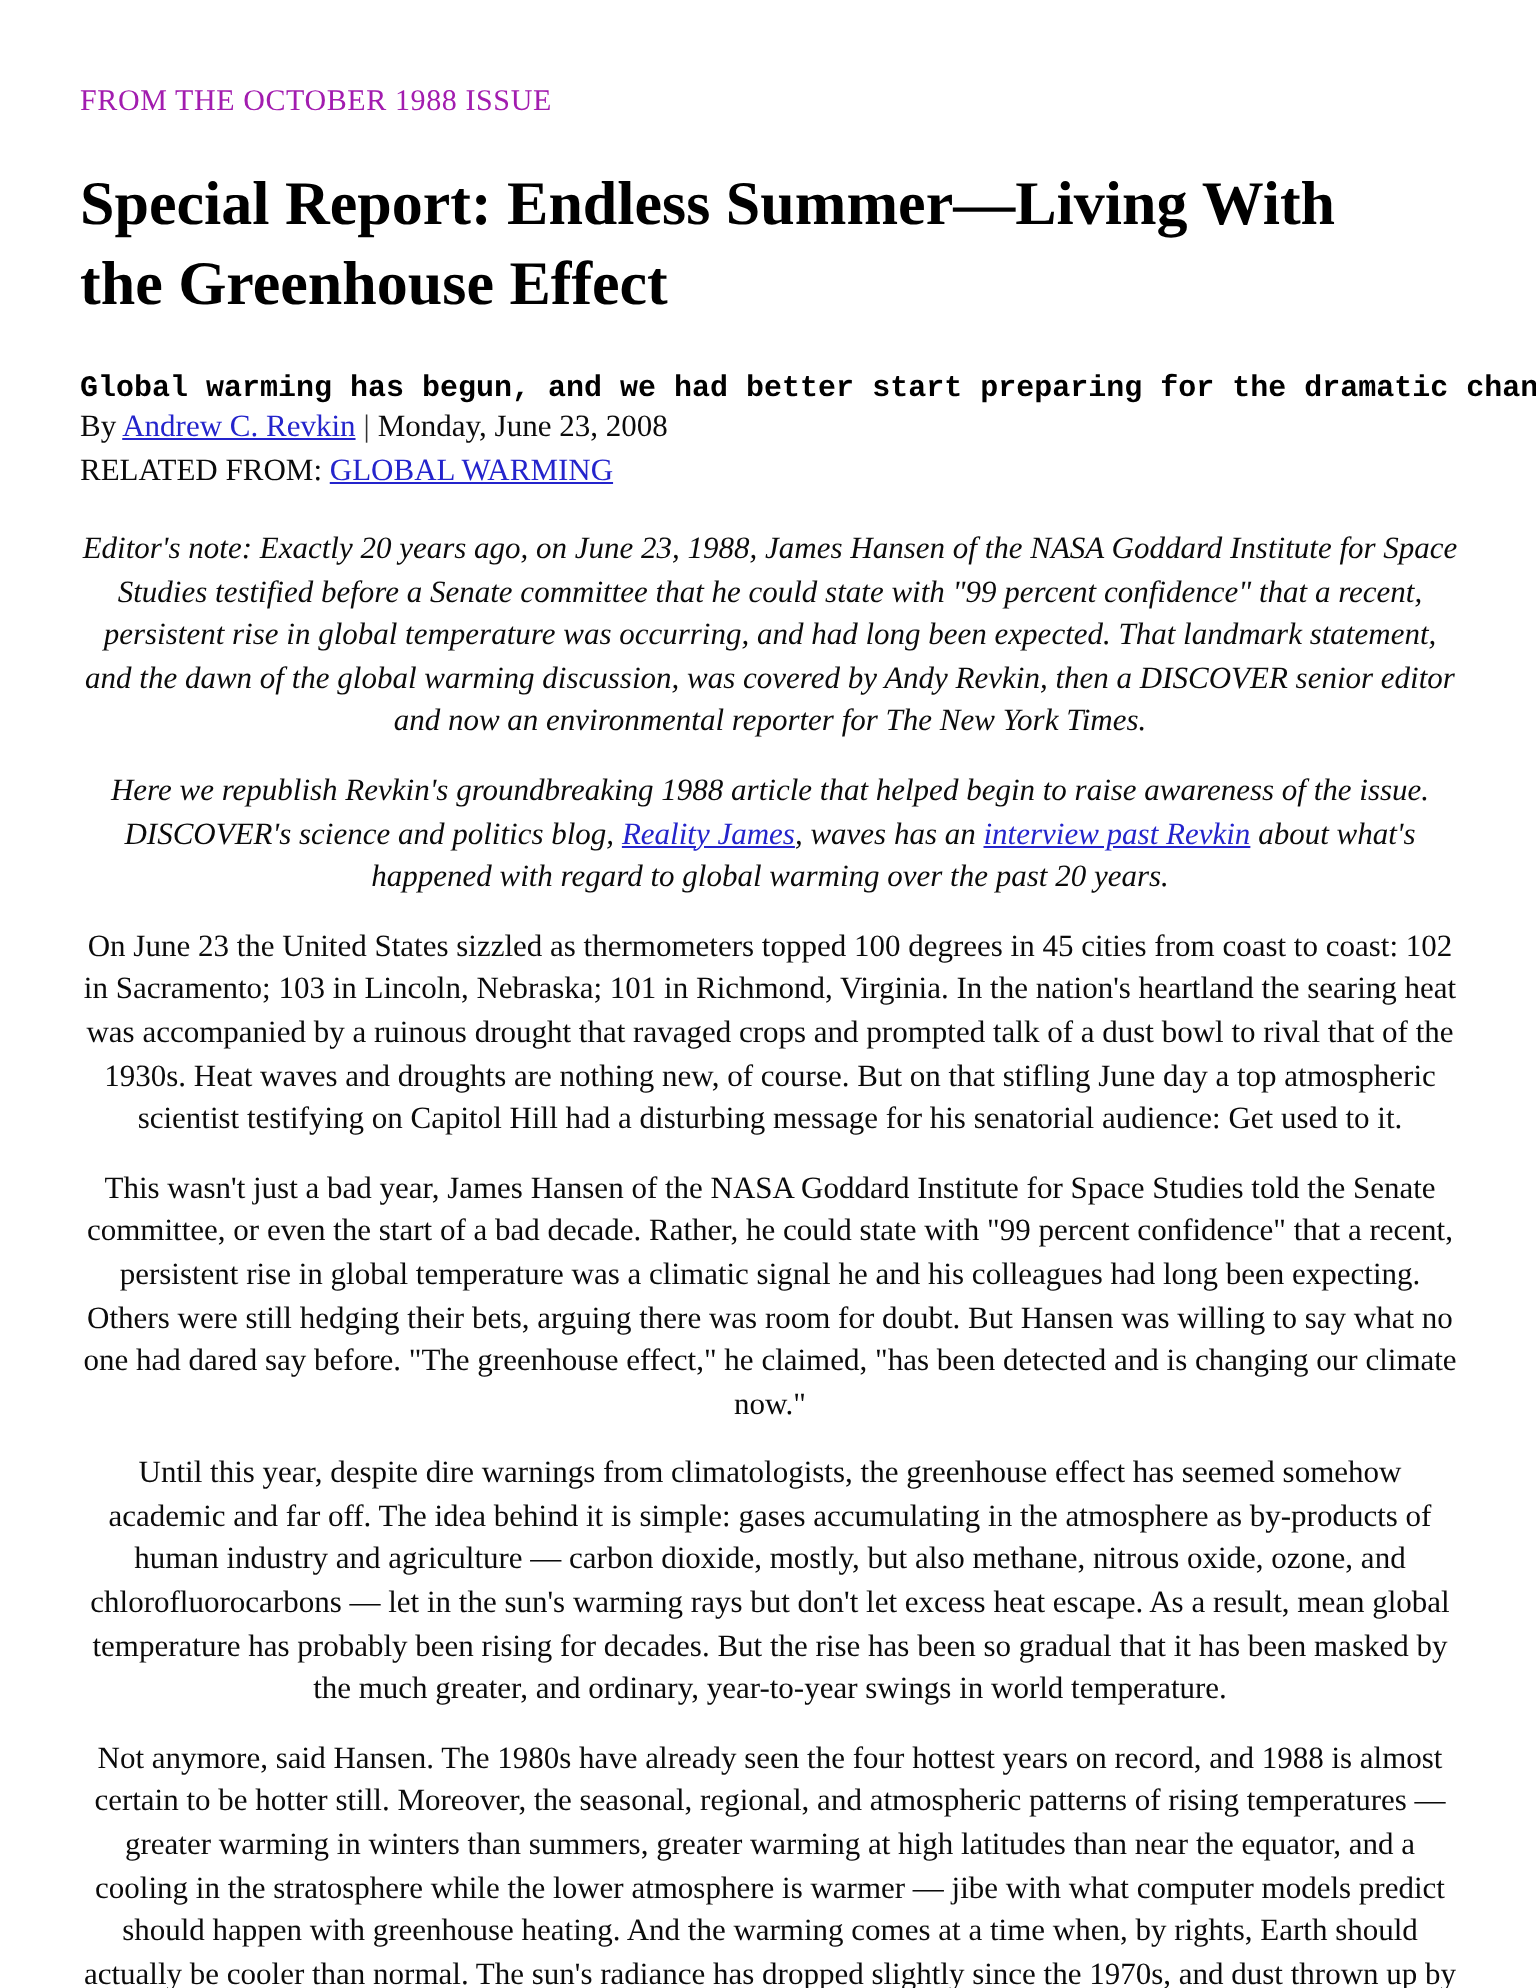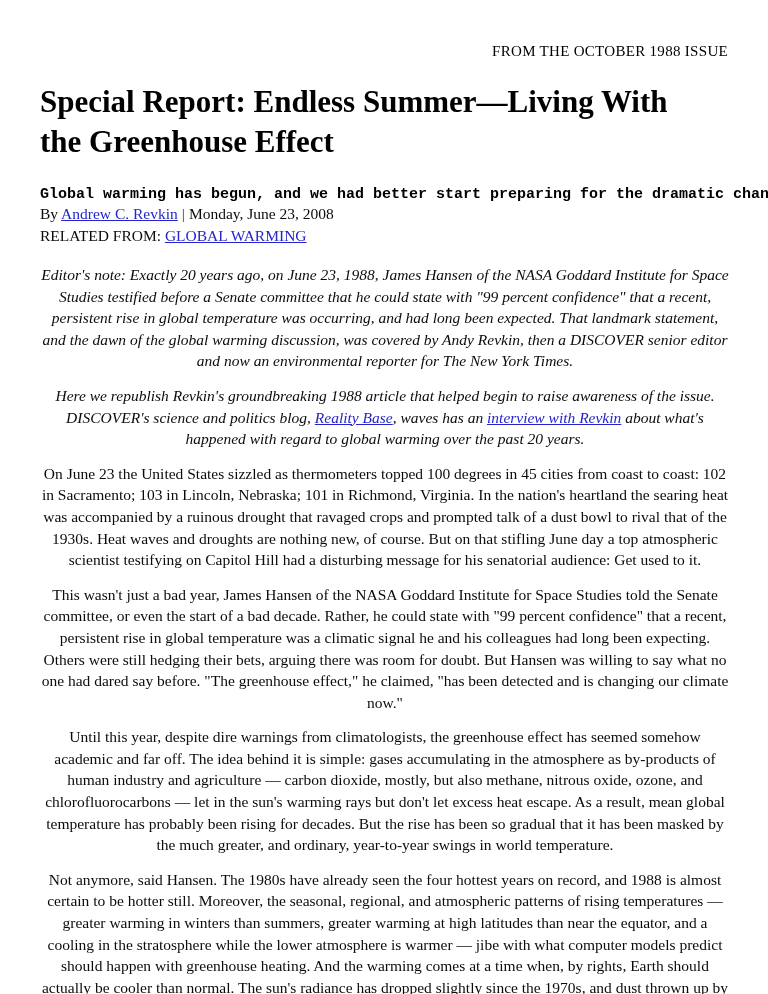--- a/index.html
+++ b/index.html
@@ -15,25 +15,24 @@
   }
   .page {
     width: 768px;
     height: 994px;
     background: #ffffff;
     box-sizing: border-box;
     padding: 42px 40px 0 40px;
     overflow: hidden;
   }
   .eyebrow {
-    color: #000000;
+    color: #a21caf;
     font-size: 15px;
     line-height: 18px;
     letter-spacing: 0.3px;
-    text-align: right;
   }
   .title {
     font-size: 31px;
     font-weight: bold;
     line-height: 40px;
     margin: 22px 0 0 0;
     white-space: pre-line; 
     color: #000000;
   }
   .dek {
@@ -85,21 +84,21 @@
 
   <div class="byline">
     <div><span>By </span><a class="link" href="#">Andrew C. Revkin</a><span class="sep">|</span><span>Monday, June 23, 2008</span></div>
     <div class="related"><span>RELATED FROM: </span><a class="link" href="#">GLOBAL WARMING</a></div>
   </div>
 
   <div class="article">
 
     <p class="para italic"><span>Editor's note: Exactly 20 years ago, on June 23, 1988, James Hansen of the NASA Goddard Institute for Space Studies testified before a Senate committee that he could state with "99 percent confidence" that a recent, persistent rise in global temperature was occurring, and had long been expected. That landmark statement, and the dawn of the global warming discussion, was covered by Andy Revkin, then a DISCOVER senior editor and now an environmental reporter for The New York Times.</span></p>
 
-    <p class="para italic"><span>Here we republish Revkin's groundbreaking 1988 article that helped begin to raise awareness of the issue. DISCOVER's science and politics blog, </span><a class="link" href="#">Reality Base</a><span>, waves has an </span><a class="link" href="#">interview with Revkin</a><span> about what's happened with regard to global warming over the past 20 years.</span></p>
+    <p class="para italic"><span>Here we republish Revkin's groundbreaking 1988 article that helped begin to raise awareness of the issue. DISCOVER's science and politics blog, </span><a class="link" href="#">Reality James</a><span>, waves has an </span><a class="link" href="#">interview past Revkin</a><span> about what's happened with regard to global warming over the past 20 years.</span></p>
 
     <p class="para"><span>On June 23 the United States sizzled as thermometers topped 100 degrees in 45 cities from coast to coast: 102 in Sacramento; 103 in Lincoln, Nebraska; 101 in Richmond, Virginia. In the nation's heartland the searing heat was accompanied by a ruinous drought that ravaged crops and prompted talk of a dust bowl to rival that of the 1930s. Heat waves and droughts are nothing new, of course. But on that stifling June day a top atmospheric scientist testifying on Capitol Hill had a disturbing message for his senatorial audience: Get used to it.</span></p>
 
     <p class="para"><span>This wasn't just a bad year, James Hansen of the NASA Goddard Institute for Space Studies told the Senate committee, or even the start of a bad decade. Rather, he could state with "99 percent confidence" that a recent, persistent rise in global temperature was a climatic signal he and his colleagues had long been expecting. Others were still hedging their bets, arguing there was room for doubt. But Hansen was willing to say what no one had dared say before. "The greenhouse effect," he claimed, "has been detected and is changing our climate now."</span></p>
 
     <p class="para"><span>Until this year, despite dire warnings from climatologists, the greenhouse effect has seemed somehow academic and far off. The idea behind it is simple: gases accumulating in the atmosphere as by-products of human industry and agriculture — carbon dioxide, mostly, but also methane, nitrous oxide, ozone, and chlorofluorocarbons — let in the sun's warming rays but don't let excess heat escape. As a result, mean global temperature has probably been rising for decades. But the rise has been so gradual that it has been masked by the much greater, and ordinary, year-to-year swings in world temperature.</span></p>
 
     <p class="para"><span>Not anymore, said Hansen. The 1980s have already seen the four hottest years on record, and 1988 is almost certain to be hotter still. Moreover, the seasonal, regional, and atmospheric patterns of rising temperatures —greater warming in winters than summers, greater warming at high latitudes than near the equator, and a cooling in the stratosphere while the lower atmosphere is warmer — jibe with what computer models predict should happen with greenhouse heating. And the warming comes at a time when, by rights, Earth should actually be cooler than normal. The sun's radiance has dropped slightly since the 1970s, and dust thrown up by recent volcanic eruptions, especially that of Mexico's El Chichon in 1982, should be keeping</span></p>
 
   </div>

